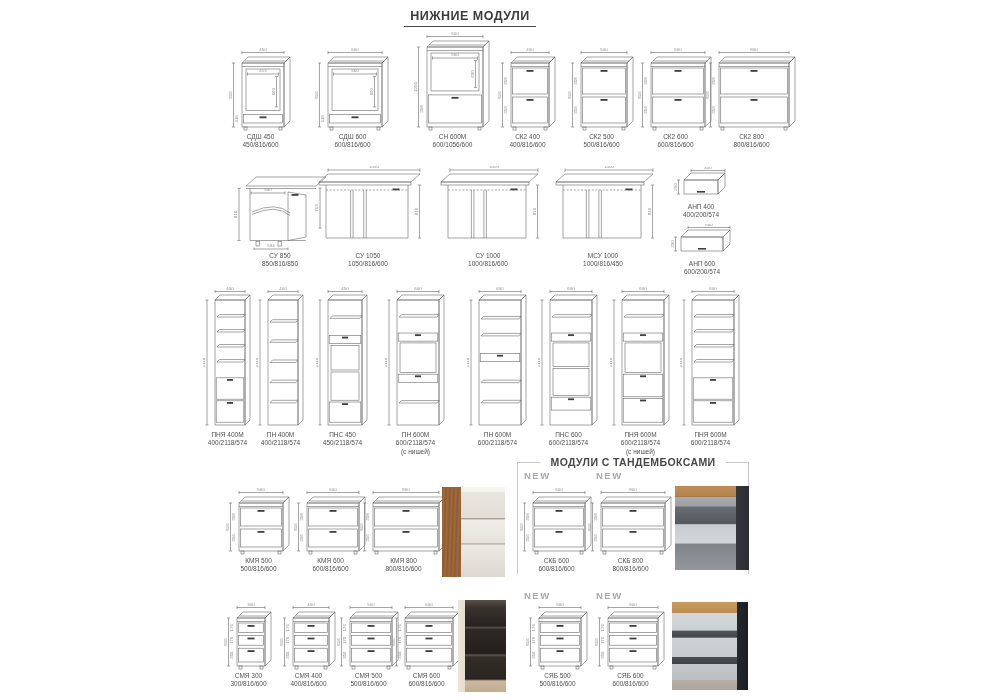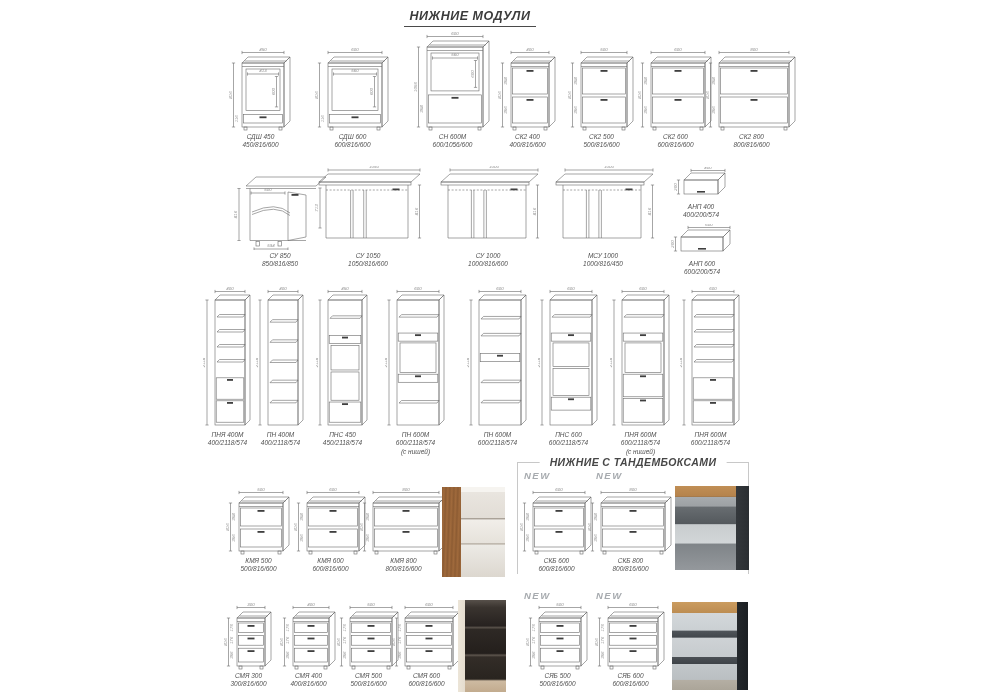--- a/index.html
+++ b/index.html
@@ -1,18 +1,18 @@
 <!DOCTYPE html>
 <html><head>
 <meta charset="utf-8">
 <style>
   * { box-sizing: border-box; }
   html,body { margin:0; padding:0; background:#ffffff; }
   body { font-family:"Liberation Sans", sans-serif; }
-  .canvas { position:relative; width:940px; height:700px; background:#ffffff; overflow:hidden;font-style:italic; }
+  .canvas { position:relative; width:940px; height:700px; background:#ffffff; overflow:hidden; }
 
   .title-wrap { position:absolute; top:6px; left:0; width:100%; text-align:center; }
   .page-title { display:inline-block; font-size:12.5px; font-weight:bold; color:#3c3c3c;
     letter-spacing:0.5px; border-bottom:1.2px solid #4a4a4a; padding:0 6px 3px; }
 
   .module { position:absolute; display:flex; flex-direction:column; align-items:center; }
   .module svg { display:block; font-family:"Liberation Sans", sans-serif; }
   .mlabel { margin-top:2px; width:130px; min-width:130px; text-align:center;
     font-size:6.5px; line-height:1.3; color:#515151; }
 
@@ -46,21 +46,21 @@
 </style>
 </head>
 <body>
 
 <div class="canvas">
   <div class="title-wrap">
     <span class="page-title">НИЖНИЕ МОДУЛИ</span>
   </div>
 
   <div class="section-frame" style="left:517px;top:462px;width:232px;">
-    <span class="section-title">НИЖНИЕ С ТАНДЕМБОКСАМИ</span>
+    <span class="section-title">МОДУЛИ С ТАНДЕМБОКСАМИ</span>
   </div>
 
   <div id="modules">
       <div class="module" style="left: 229px; top: 47px; width: 63px;">
         <svg width="63" height="84" viewBox="0 0 63 84">
           <polygon points="13,16 55,16 61,10 19,10" stroke="#6a6a6a" stroke-width="0.6" fill="none"></polygon>
           <line x1="15.5" y1="14" x2="57.5" y2="14" stroke="#6a6a6a" stroke-width="0.6" fill="none"></line>
           <polygon points="55,16 61,10 61,74 55,80" stroke="#6a6a6a" stroke-width="0.6" fill="none"></polygon>
           <rect x="13" y="16" width="42" height="64" stroke="#6a6a6a" stroke-width="0.6" fill="none"></rect>
           <line x1="13" y1="19.5" x2="55" y2="19.5" stroke="#6a6a6a" stroke-width="0.6" fill="none"></line>

